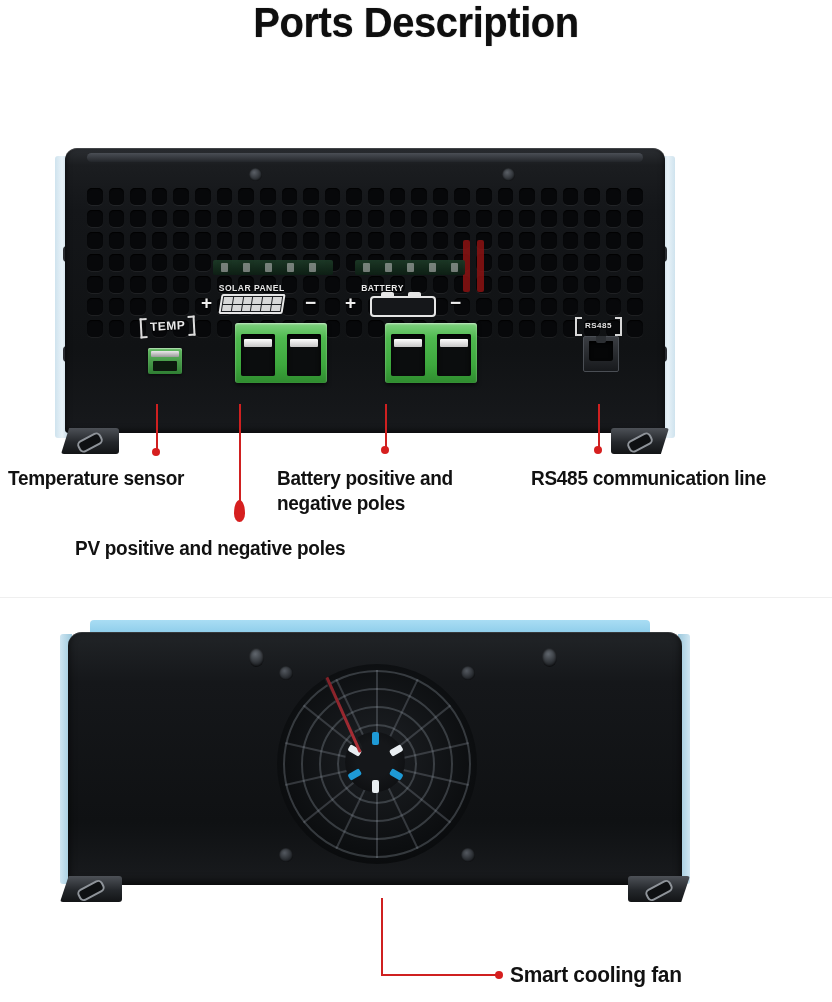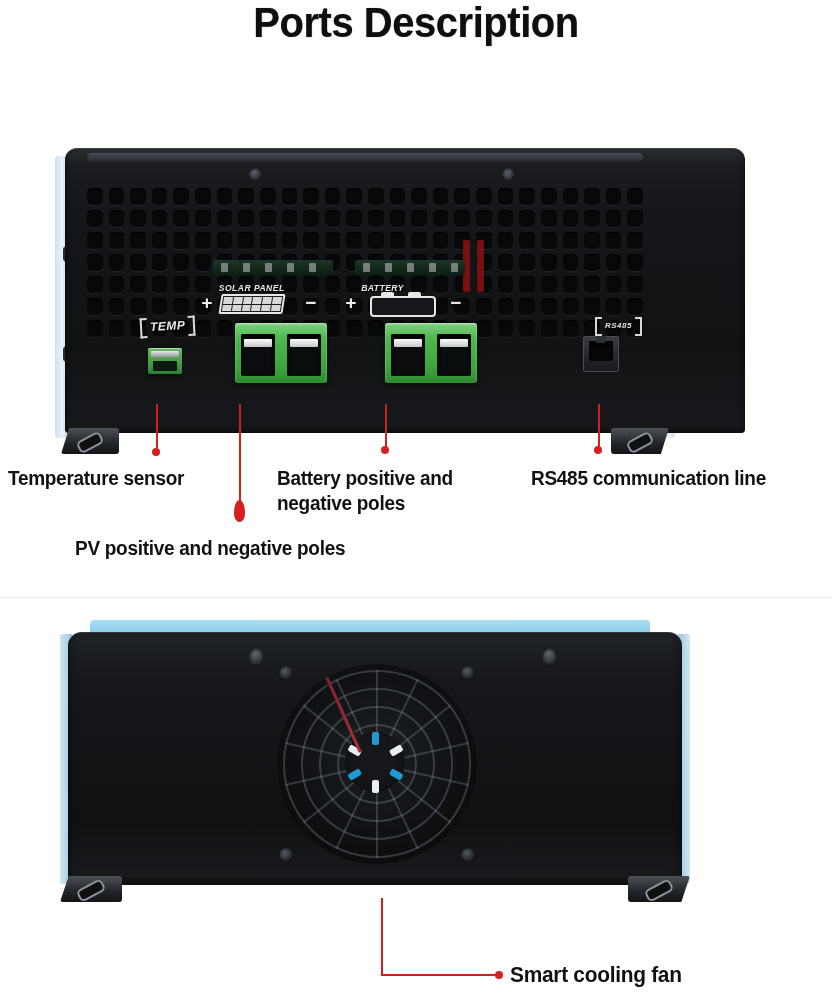--- a/index.html
+++ b/index.html
@@ -40,26 +40,25 @@
   }
   
   .rail-tab{position:absolute;width:9px;height:16px;background:#2a2d31;border-radius:4px;}
   #front-tab-l1{left:8px;top:98px;}
   #front-tab-l2{left:8px;top:198px;}
   #front-tab-r1{right:8px;top:98px;}
   #front-tab-r2{right:8px;top:198px;}
 
   
   #front-body{
-    position:absolute;left:10px;top:0;width:680px;height:285px;
+    position:absolute;left:10px;top:0;width:600px;height:285px;
     background:linear-gradient(180deg,#2c2f33 0%,#1b1d20 6%,#141619 22%,#101214 70%,#17191c 100%);
     border-radius:12px 12px 4px 4px;
     box-shadow:inset 0 1px 0 rgba(255,255,255,.14), inset 0 -2px 6px rgba(0,0,0,.7);
     overflow:hidden;
-    font-style:italic;
   }
   
   #front-top-lip{
     position:absolute;left:22px;top:5px;width:556px;height:9px;
     background:linear-gradient(180deg,#4a4e55,#23262a);
     border-radius:5px;
   }
   #front-screw-a,#front-screw-b{
     position:absolute;width:13px;height:13px;border-radius:50%;
     background:radial-gradient(circle at 40% 35%,#5a5f66,#24272b 70%,#111 100%);
@@ -165,21 +164,21 @@
   #connector-temp:before{
     content:"";position:absolute;left:3px;top:3px;width:28px;height:6px;
     background:linear-gradient(180deg,#e9e9e9,#9a9a9a);border-radius:1px;
   }
   #connector-temp:after{
     content:"";position:absolute;left:5px;bottom:3px;width:24px;height:10px;
     background:#0c1a0e;border-radius:1px;
   }
 
   
-  #label-rs485-wrap{position:absolute;left:532px;top:166px;}
+  #label-rs485-wrap{position:absolute;left:512px;top:166px;}
   #label-rs485{
     position:relative;display:inline-block;padding:0 8px;
     font-size:8px;font-weight:bold;color:#e2e2e2;letter-spacing:.5px;
     text-shadow:0 1px 1px #000;line-height:13px;
   }
   #label-rs485:before,#label-rs485:after{
     content:"";position:absolute;top:-2px;width:5px;height:15px;border:2px solid #d8d8d8;
   }
   #label-rs485:before{left:-2px;border-right:none;}
   #label-rs485:after{right:-2px;border-left:none;}

